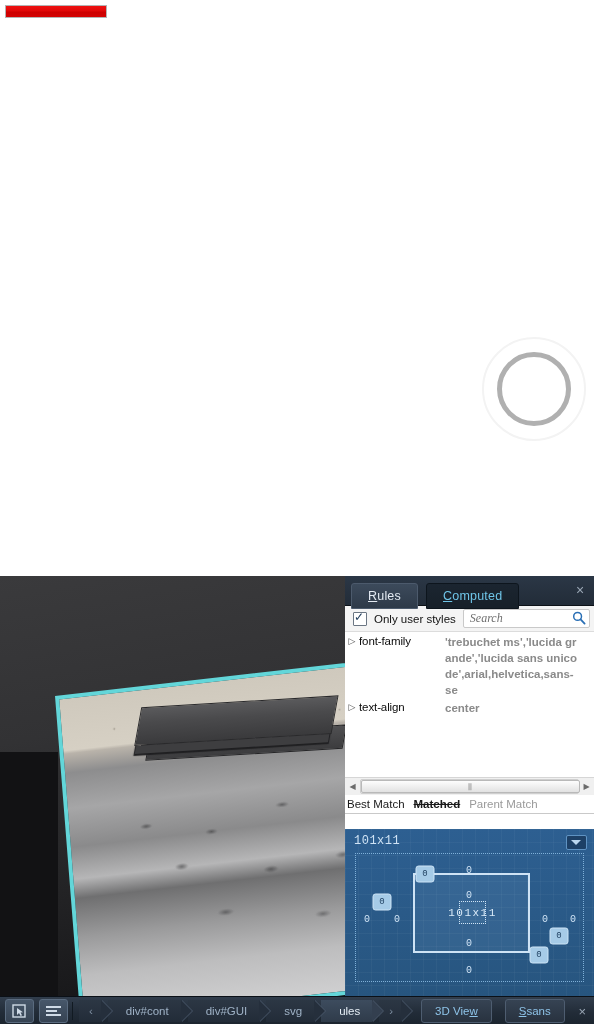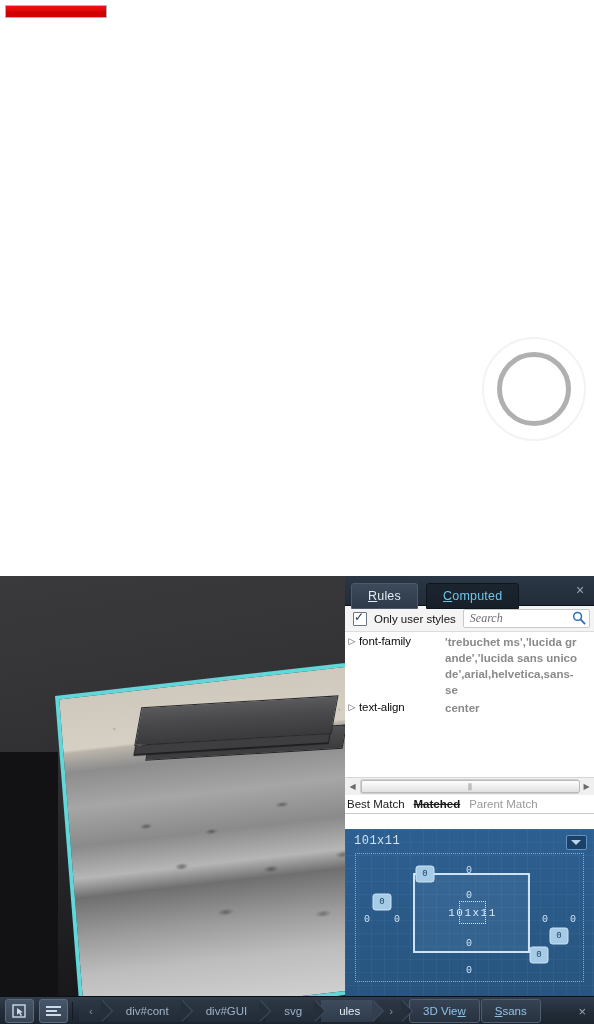--- a/index.html
+++ b/index.html
@@ -313,21 +313,21 @@
     border-top: 11px solid transparent; border-bottom: 11px solid transparent;
     border-left: 11px solid #495668; z-index: 1;
   }
   .crumb.selected {
     background: linear-gradient(to bottom, #3d4c5e 0%, #2f3b4a 100%);
     color: #e6eef6;
   }
   .crumb.selected::after { border-left-color: #333f4f; }
   .crumb.arrow-only { padding: 0 8px 0 10px; color: #7e8fa1; }
   .tb-panelbtn {
-    height: 22px; line-height: 22px; padding: 0 13px; margin-left: 1px; flex: none;
+    height: 22px; line-height: 22px; padding: 0 13px; margin-left: 13px; flex: none;
     font-size: 11.5px; color: #8ec3e8;
     background: linear-gradient(to bottom, #364353 0%, #28323f 100%);
     border: 1px solid #4e5d70; border-radius: 3px;
   }
   .tb-panelbtn .accel { text-decoration: underline; }
   .tb-close {
     margin-left: auto; margin-right: 8px; flex: none;
     color: #9aa7b5; font-size: 13px;
   }
   .hamburger { display: block; width: 15px; height: 11px; position: relative; }

